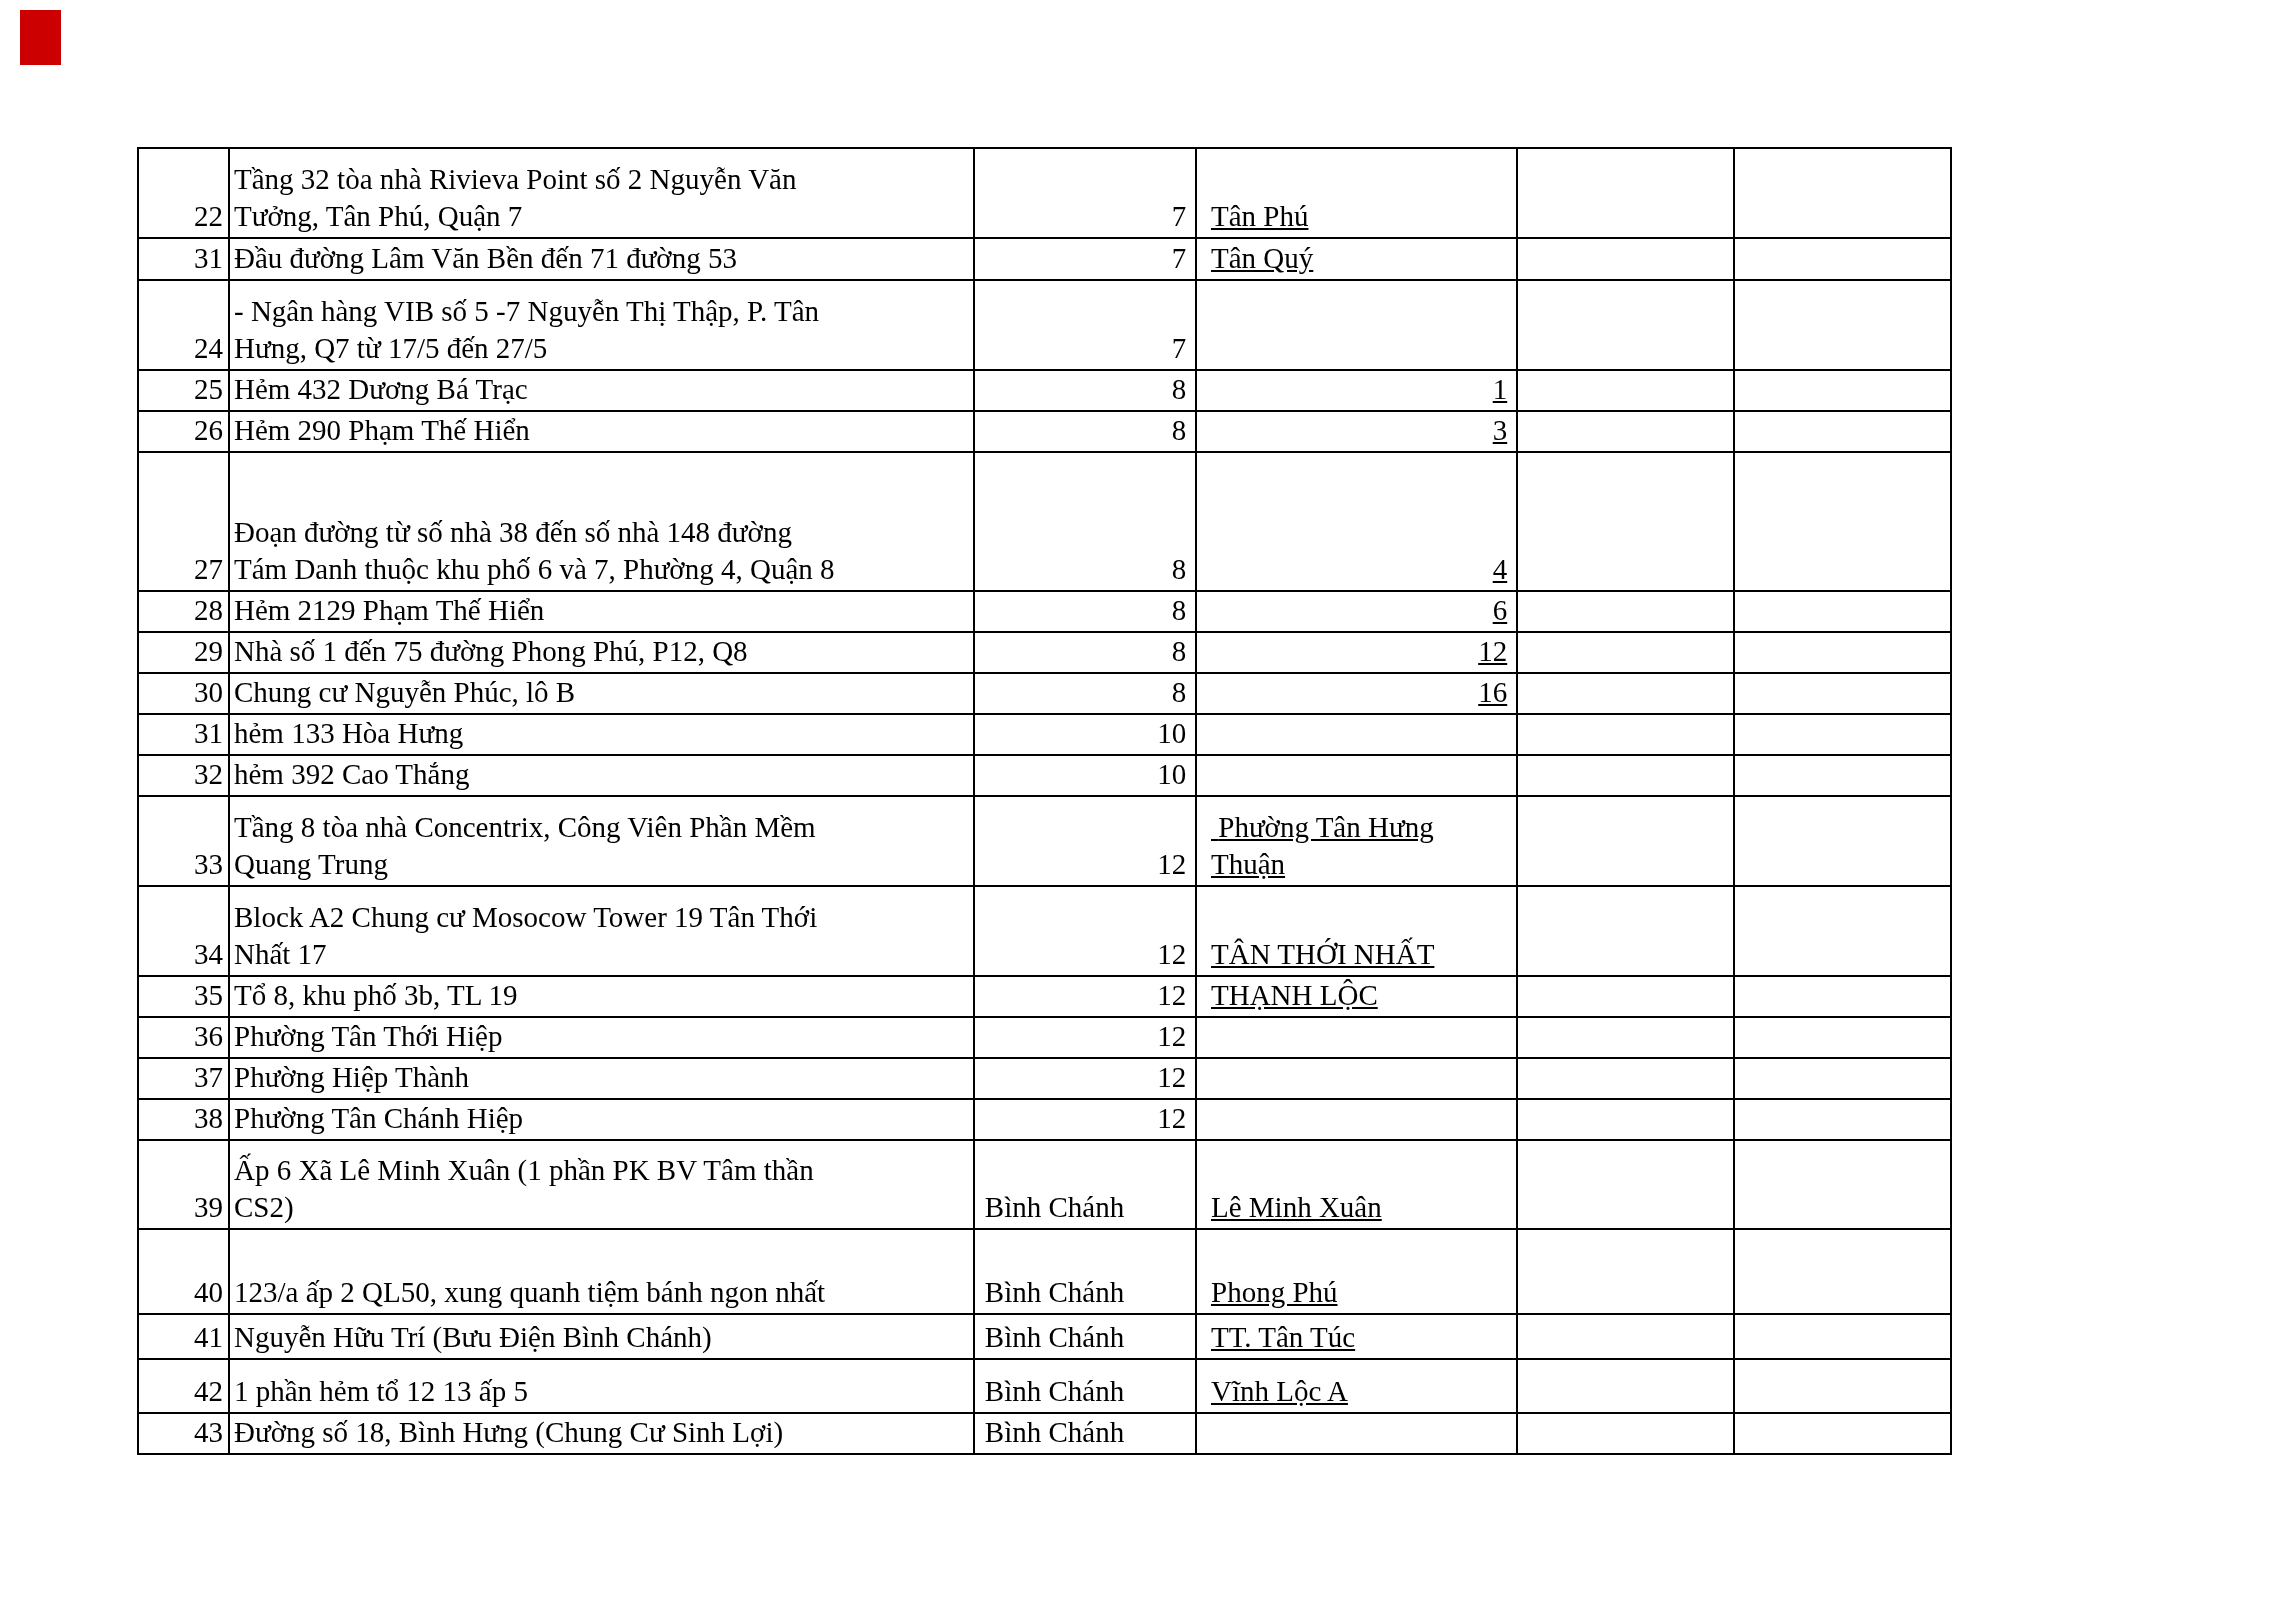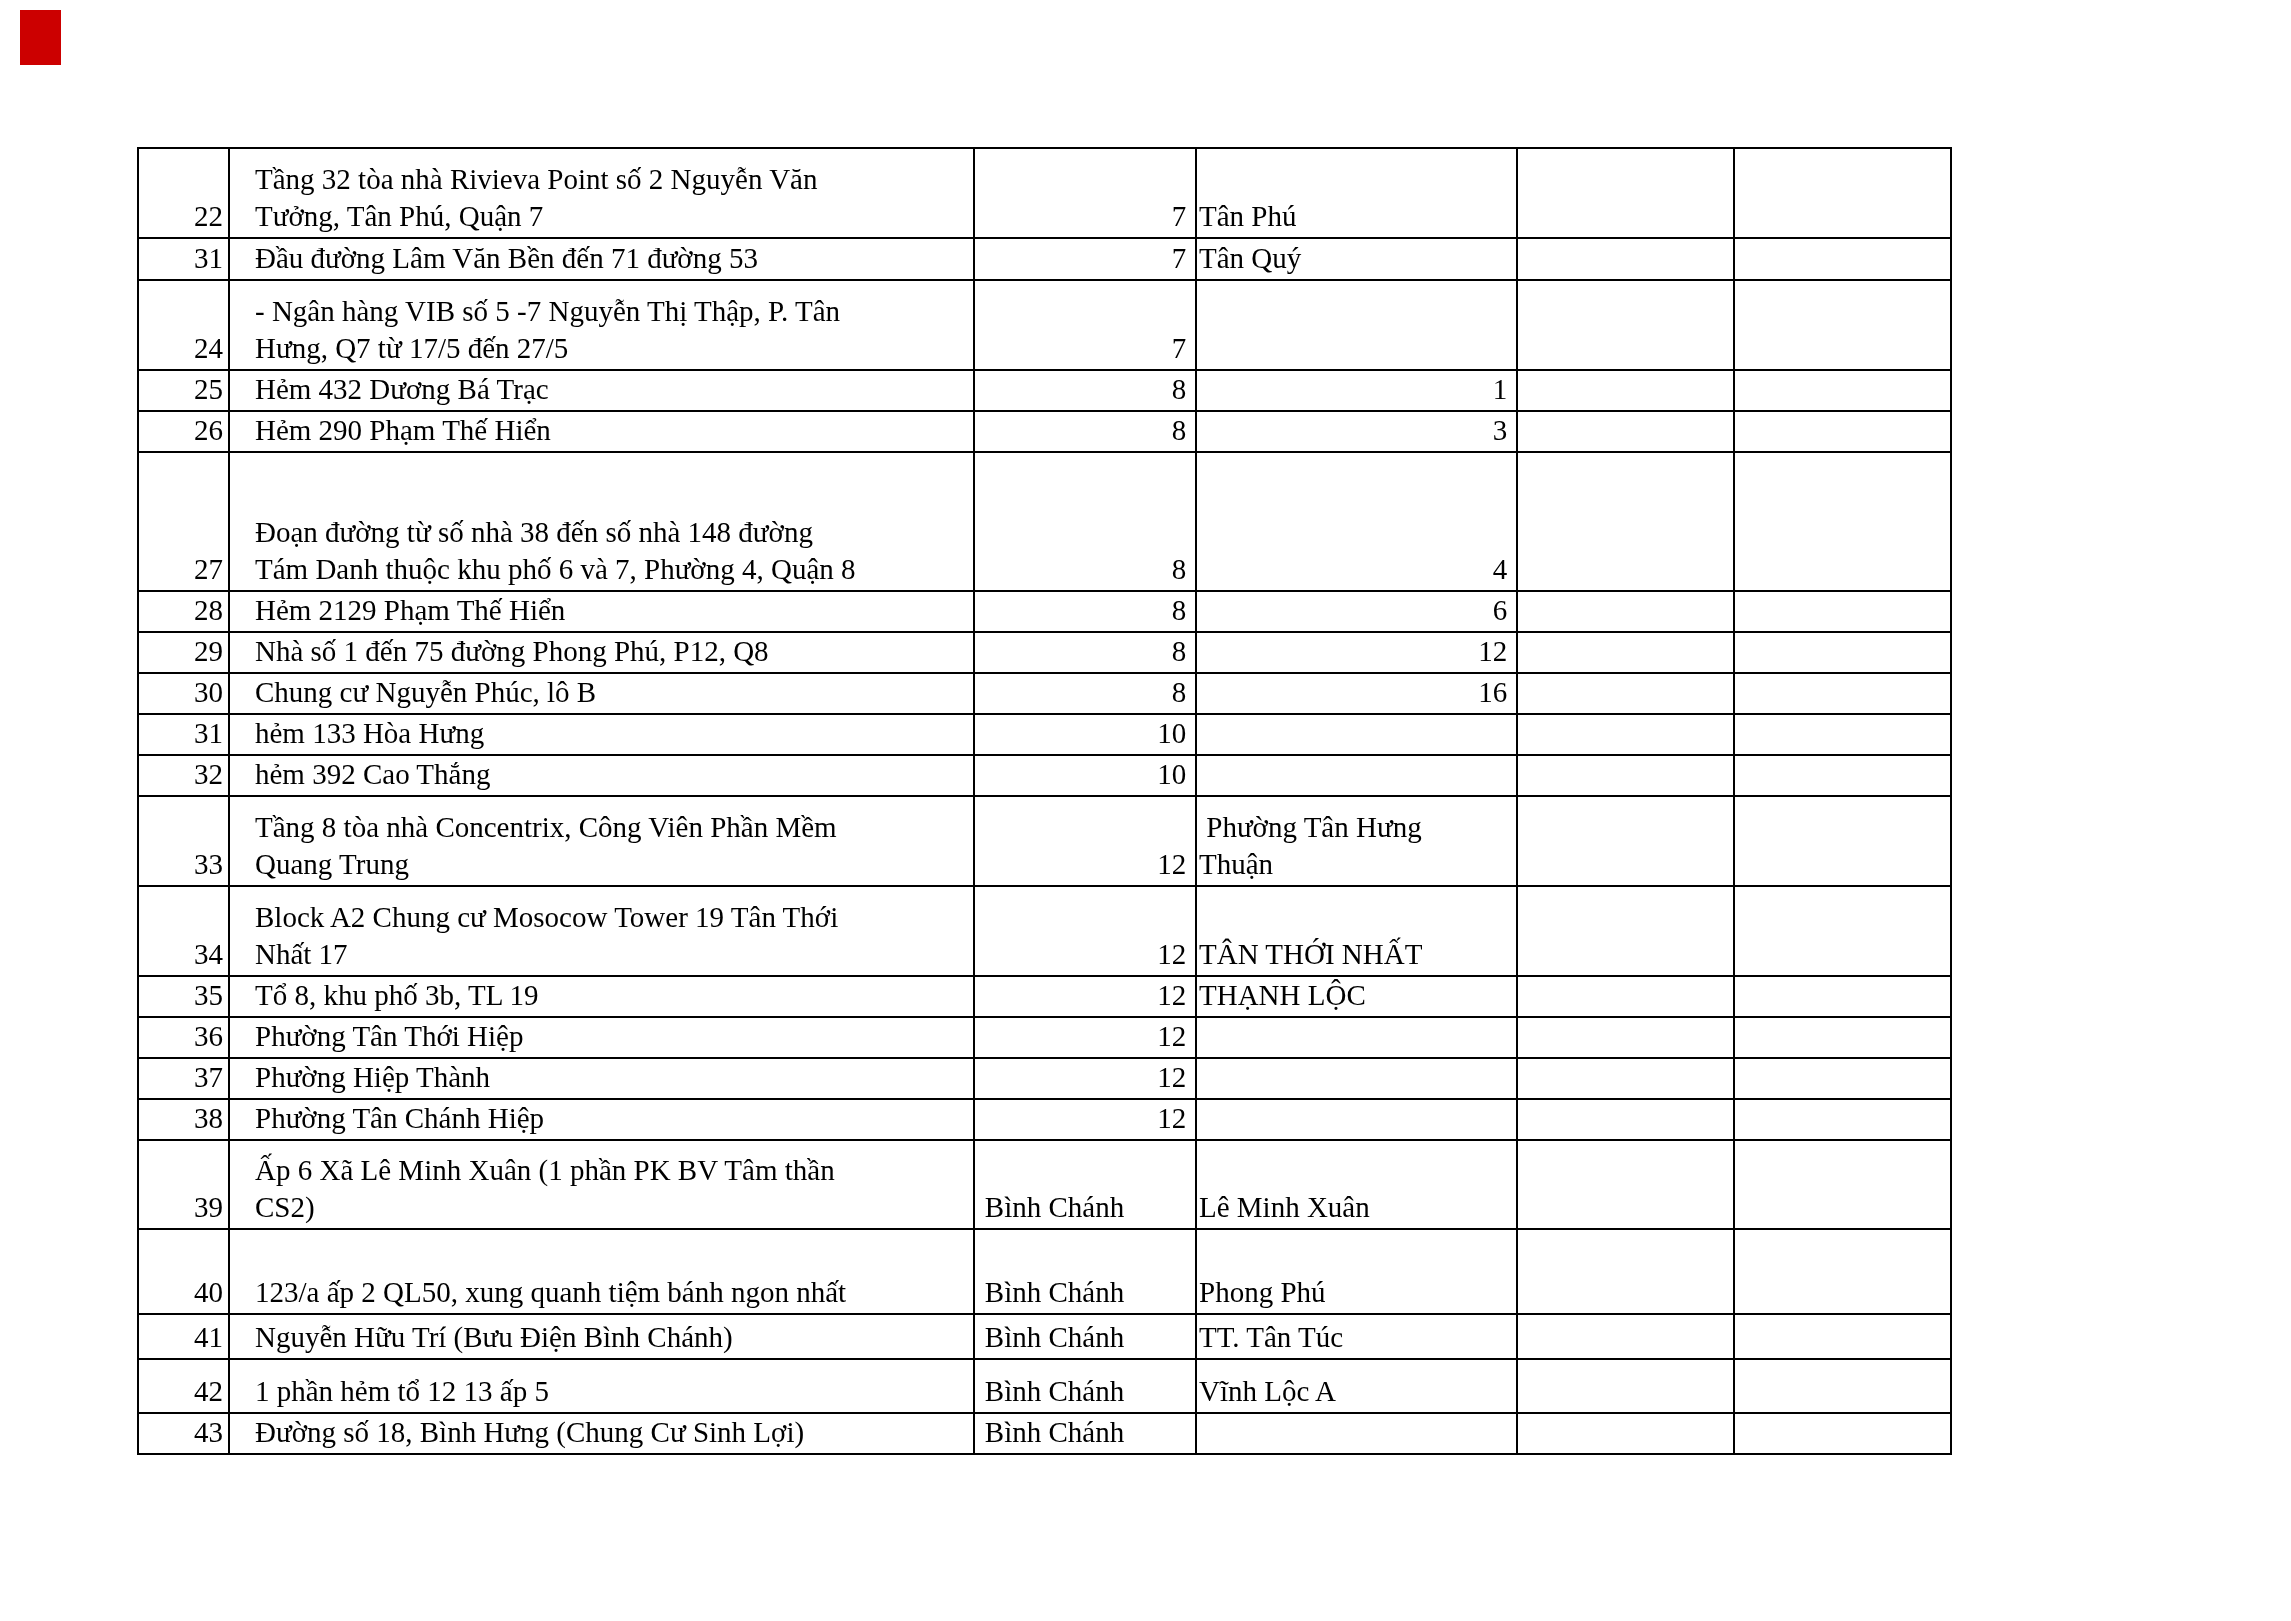--- a/index.html
+++ b/index.html
@@ -28,23 +28,23 @@
     border-top:2.9px solid #000;
     border-bottom:2.9px solid #000;
     vertical-align:bottom;
     font-size:29px;
     line-height:37px;
     color:#000;
     overflow:hidden;
     padding:0 3.9px 2px 3.9px;
   }
   #sheet-table td.c1{text-align:right;padding-right:4.9px;}
-  #sheet-table td.c2{padding-left:25px;white-space:pre-wrap;}
+  #sheet-table td.c2{padding-left:4px;white-space:pre-wrap;}
   #sheet-table td.c3{padding-left:9.8px;padding-right:8.8px;}
-  #sheet-table td.c4{padding-left:2px;padding-right:8.8px;white-space:pre-wrap;}
+  #sheet-table td.c4{padding-left:14px;padding-right:8.8px;white-space:pre-wrap;text-decoration:underline;}
   #sheet-table td.ar{text-align:right;}
   #sheet-table td.al{text-align:left;}
 </style>
 </head>
 <body>
 
 <div id="red-marker" style="background: rgb(204, 0, 0);"></div>
 
 <table id="sheet-table">
   <colgroup>

